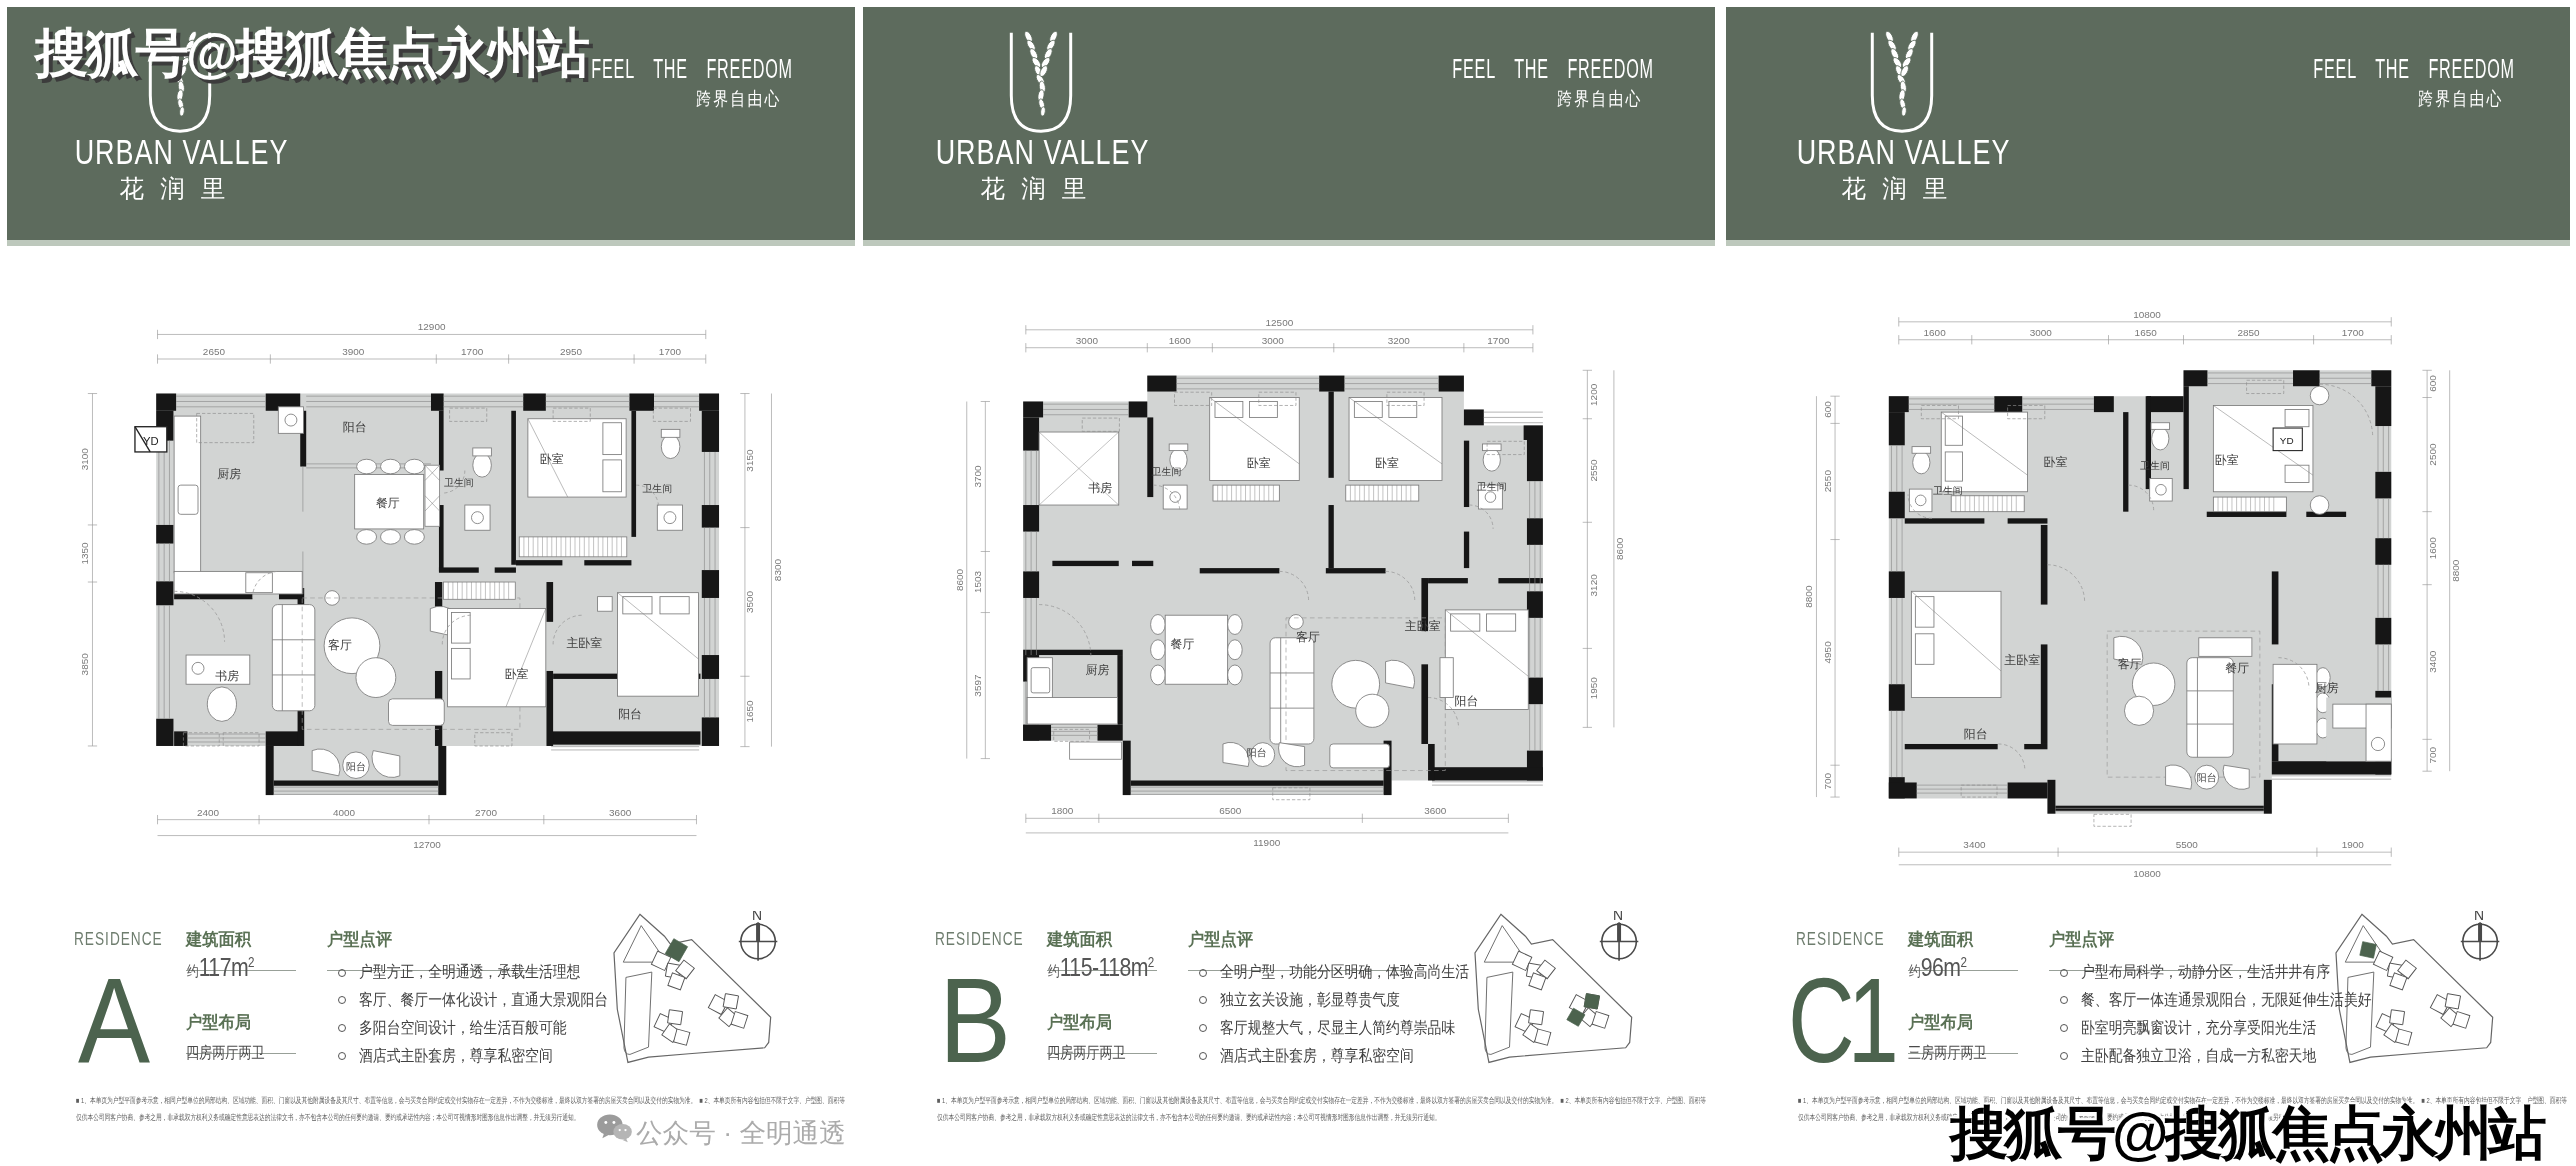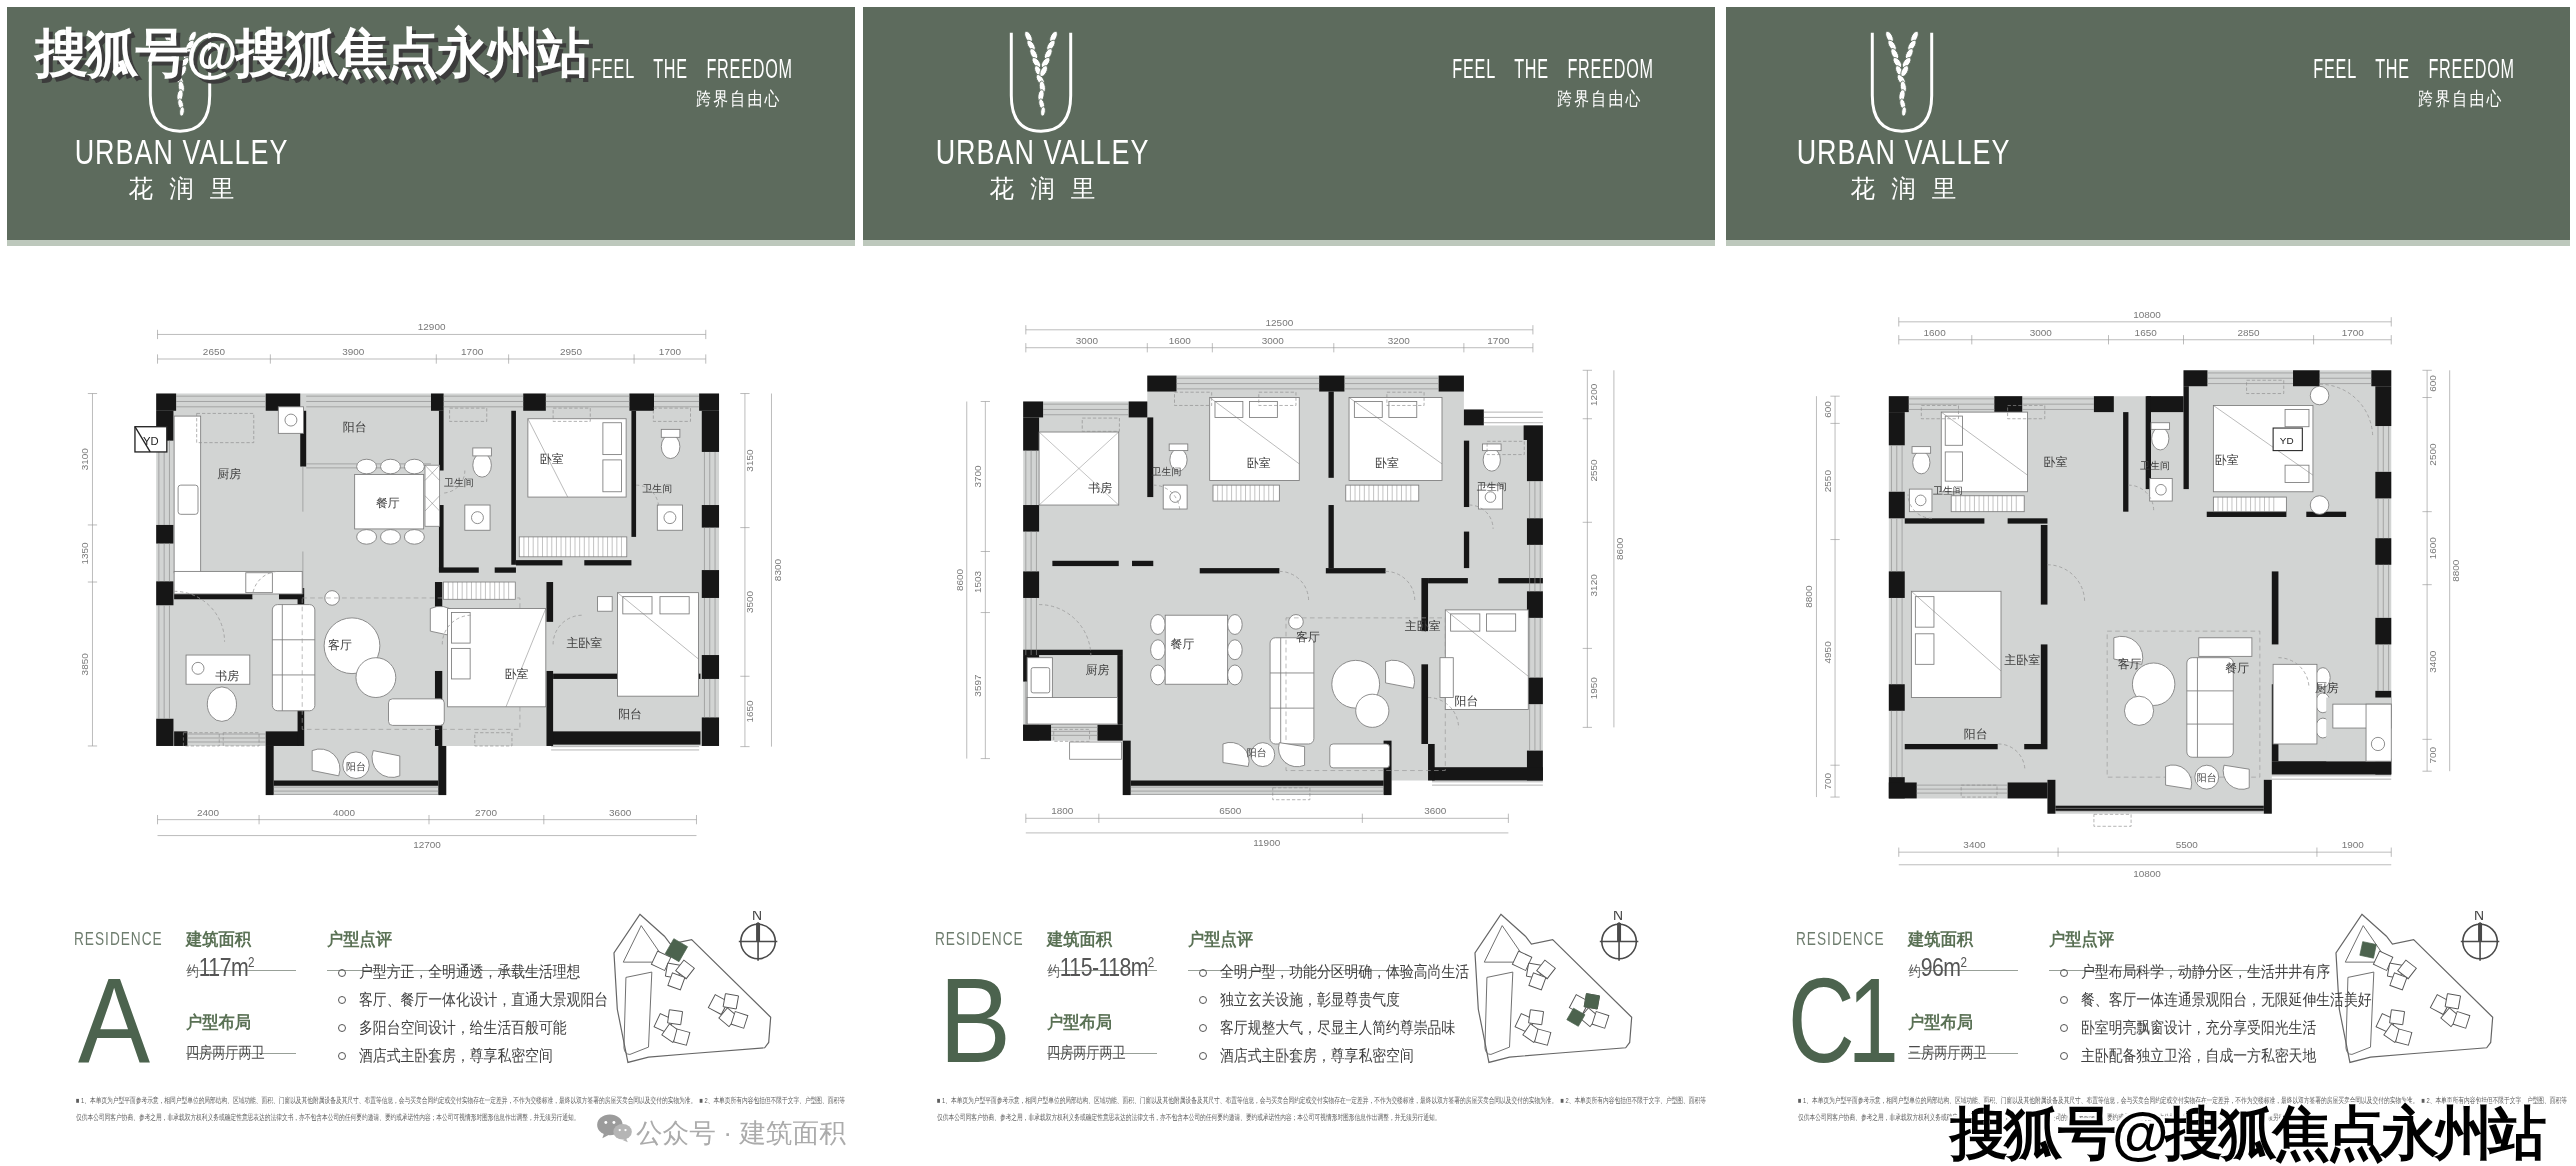--- a/index.html
+++ b/index.html
@@ -5,21 +5,21 @@
   html,body{margin:0;padding:0;}
   body{width:2576px;height:1166px;background:#ffffff;position:relative;overflow:hidden;
        font-family:"Liberation Sans", sans-serif;}
   .panel{position:absolute;top:0;width:854px;height:1166px;}
   .hdr{position:absolute;top:6.6px;left:6.6px;width:848px;height:234px;background:#5d6b5d;}
   .hdr2{left:2px;width:852px;}
   .hdr3{left:4px;width:844px;}
   .strip{position:absolute;top:240px;left:6.6px;width:848px;height:6px;background:#bdc8bc;}
   .uv{position:absolute;top:132px;left:32px;width:299px;text-align:center;color:#fff;
       font-size:35px;letter-spacing:1.3px;white-space:nowrap;transform:scaleX(0.77);}
-  .hrl{position:absolute;top:172px;left:32px;width:299px;text-align:center;color:#fff;
+  .hrl{position:absolute;top:172px;left:23px;width:299px;text-align:center;color:#fff;
       font-size:24.6px;letter-spacing:16px;text-indent:16px;white-space:nowrap;}
   .feel{position:absolute;top:54px;right:61px;color:#fff;font-size:27px;letter-spacing:1.3px;
       word-spacing:6.6px;white-space:nowrap;transform:scaleX(0.60);transform-origin:right;}
   .kuajie{position:absolute;top:86px;right:73px;color:#fff;font-size:18.6px;letter-spacing:2.7px;white-space:nowrap;
       transform:scaleX(0.80);transform-origin:right;}
   .res{position:absolute;top:929px;left:74px;color:#6e7d6e;font-size:18px;letter-spacing:1.3px;
       transform:scaleX(0.76);transform-origin:left;}
   .bigletter{position:absolute;top:951px;left:78px;color:#4c634e;font-size:120px;font-weight:400;
       font-family:"Liberation Sans";letter-spacing:-5.3px;transform:scaleX(0.9);transform-origin:left;}
   .h-green{color:#5a7155;font-size:17.3px;font-weight:bold;letter-spacing:0px;}
@@ -369,21 +369,21 @@
     <div class="bullet"><span class="bdot"></span><span class="btxt">多阳台空间设计，给生活百般可能</span></div>
     <div class="bullet"><span class="bdot"></span><span class="btxt">酒店式主卧套房，尊享私密空间</span></div>
   </div>
 
   <svg class="siteplan" style="position:absolute;top:911px;left:598px" width="186" height="166" viewBox="0 0 280 250">
     <use href="#siteA"></use>
   </svg>
 
   <div class="fnote">■ 1、本单页为户型平面参考示意，相同户型单位的局部结构、区域功能、面积、门窗以及其他附属设备及其尺寸、布置等信息，会与买卖合同约定或交付实物存在一定差异，不作为交楼标准，最终以双方签署的房屋买卖合同以及交付的实物为准。&nbsp;&nbsp;■ 2、本单页所有内容包括但不限于文字、户型图、面积等<br>仅供本公司同客户协商、参考之用，非承载双方权利义务或确定性意思表达的法律文书，亦不包含本公司的任何要约邀请、要约或承诺性内容；本公司可视情形对图形信息作出调整，并无须另行通知。</div>
 
-  <div class="wechat">公众号 · 建筑面积</div>
+  <div class="wechat">公众号 · 全明通透</div>
 
   <svg style="position:absolute;top:1113px;left:596px" width="37" height="33" viewBox="0 0 64 56">
     <ellipse cx="24" cy="20" rx="22" ry="18" fill="#9b9b9b"></ellipse>
     <path d="M14,34 l-3,9 l10,-5 z" fill="#9b9b9b"></path>
     <circle cx="17" cy="16" r="2.5" fill="#fff"></circle>
       <circle cx="31" cy="16" r="2.5" fill="#fff"></circle>
     <ellipse cx="46" cy="32" rx="16" ry="13.5" fill="#b5b5b5"></ellipse>
     <path d="M52,43 l3,7 l-9,-4 z" fill="#b5b5b5"></path>
     <circle cx="41" cy="29" r="2" fill="#fff"></circle>
       <circle cx="51" cy="29" r="2" fill="#fff"></circle>

